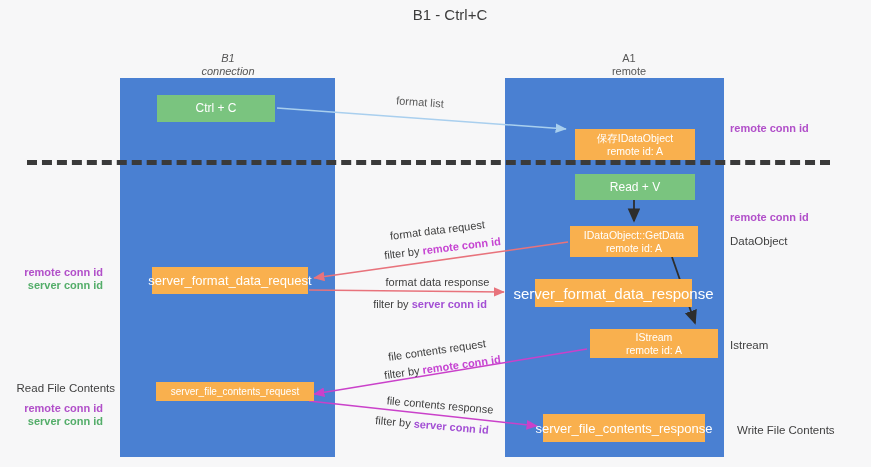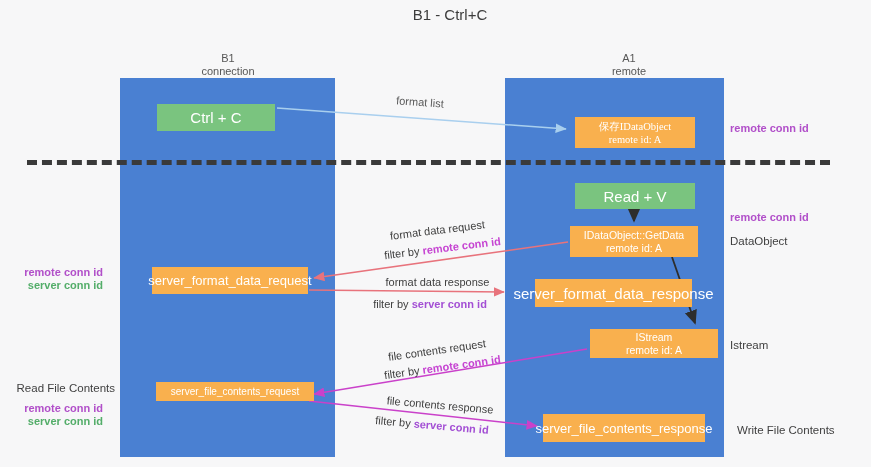--- a/index.html
+++ b/index.html
@@ -14,21 +14,21 @@
     background:#f7f7f8;font-family:"Liberation Sans",sans-serif;color:#3e3e3e;
   }
   .abs{position:absolute;}
   .title{left:320px;top:5px;width:260px;text-align:center;font-size:15px;line-height:20px;color:#3c3c3c;}
   .col-header{width:130px;text-align:center;font-size:11px;line-height:13px;color:#565656;}
   .lane{background:var(--lane-fill);}
   .node{
     display:flex;flex-direction:column;align-items:center;justify-content:center;
     color:#fff;font-size:10.5px;line-height:13px;text-align:center;white-space:nowrap;
   }
-  .node.green{background:var(--action-fill);font-size:15px;margin-top:9px;}
+  .node.green{background:var(--action-fill);font-size:12px;}
   .node.orange{background:var(--message-fill);}
   .edge-label{font-size:11px;line-height:13px;text-align:center;color:#3e3e3e;}
   .rot-up{transform:rotate(-7deg);}
   .rot-up2{transform:rotate(-8deg);}
   .rot-dn{transform:rotate(5deg);}
   .rot-fl{transform:rotate(4deg);color:#5a5a5a;}
   .hl-remote{color:var(--edge-remote-highlight);font-weight:bold;}
   .hl-server{color:var(--edge-server-highlight);font-weight:bold;}
   .side-label{font-size:11px;line-height:13px;}
   .purple{color:var(--remote-conn-id);font-weight:bold;}
@@ -45,21 +45,21 @@
   .mk-salmon{fill:var(--request-arrow);}
   .mk-magenta{fill:var(--contents-arrow);}
 </style>
 </head>
 <body>
 
 <div class="abs title">
   <div>B1 - Ctrl+C</div>
 </div>
 
-<div class="abs col-header" style="left:163px;top:52px;">
+<div class="abs col-header" style="left:163px;top:52px;font-style:italic;">
   <div>B1</div>
   <div>connection</div>
 </div>
 <div class="abs col-header" style="left:564px;top:52px;">
   <div>A1</div>
   <div>remote</div>
 </div>
 
 <div class="abs lane" style="left:120px;top:78px;width:215px;height:379px;"></div>
 <div class="abs lane" style="left:505px;top:78px;width:219px;height:379px;"></div>
@@ -86,21 +86,21 @@
   <line class="st-salmon" x1="568" y1="242" x2="314" y2="278" marker-end="url(#mSalmon)"></line>
   <line class="st-salmon" x1="309" y1="290" x2="504" y2="292" marker-end="url(#mSalmon)"></line>
   <line class="st-black" x1="672" y1="257" x2="695" y2="323" marker-end="url(#mBlack)"></line>
   <line class="st-magenta" x1="587" y1="349" x2="314" y2="394" marker-end="url(#mMagenta)"></line>
   <line class="st-magenta" x1="309" y1="401" x2="537" y2="426" marker-end="url(#mMagenta)"></line>
 </svg>
 
 <div class="abs node green" style="left:157px;top:95px;width:118px;height:27px;">
   <span>Ctrl + C</span>
 </div>
-<div class="abs node orange" style="left:575px;top:117px;width:120px;height:31px;font-family:Liberation Serif, serif;">
+<div class="abs node orange" style="left:575px;top:129px;width:120px;height:31px;">
   <span>保存IDataObject</span>
   <span>remote id: A</span>
 </div>
 <div class="abs node green" style="left:575px;top:174px;width:120px;height:26px;">
   <span>Read + V</span>
 </div>
 <div class="abs node orange" style="left:570px;top:226px;width:128px;height:31px;">
   <span>IDataObject::GetData</span>
   <span>remote id: A</span>
 </div>

